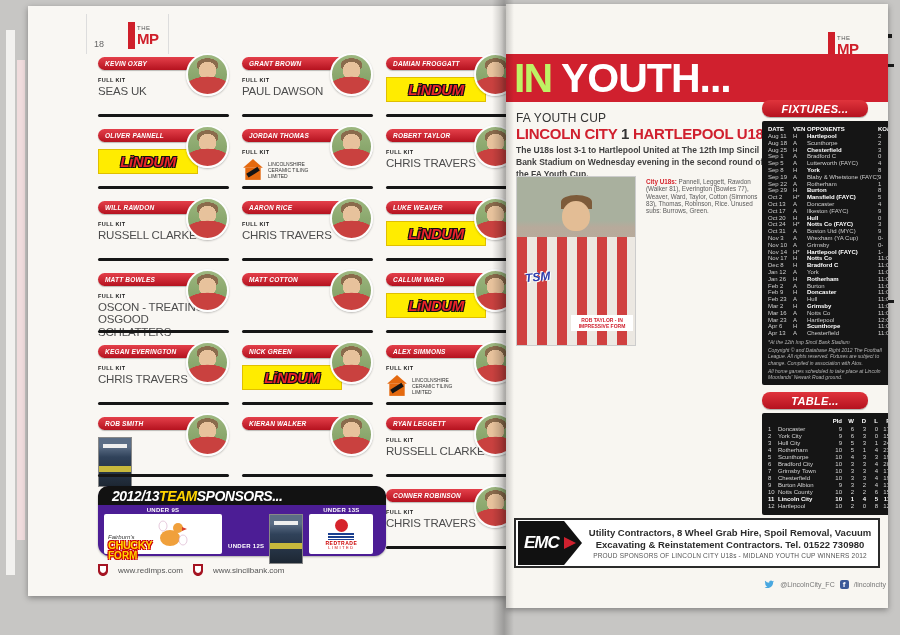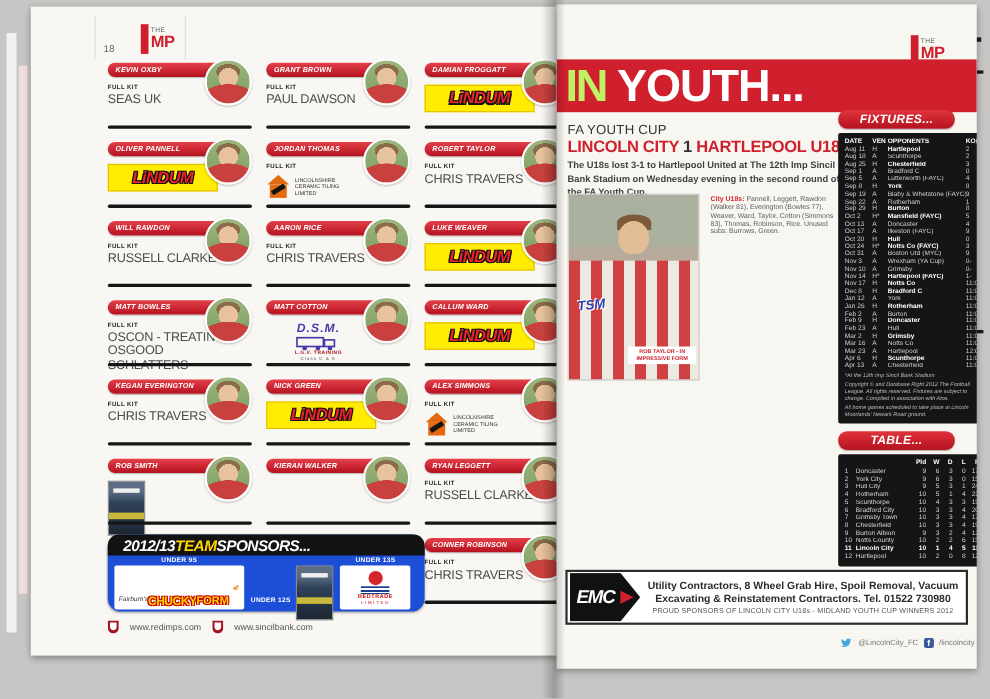--- a/index.html
+++ b/index.html
@@ -75,33 +75,33 @@
   .hca-t { position:absolute; bottom:4px; left:0; right:0; text-align:center; font-size:7px; color:#fff; }
   .type-photo .sv-photo { display:block; }
   .sv-photo { margin-top:4px; }
   .photo-thumb { width:34px; height:50px; background:linear-gradient(180deg,#5b6d85 0 18%,#30425a 40%,#1d2733);
                  position:relative; border:1px solid #888; }
   .photo-thumb::before { content:''; position:absolute; top:6px; left:4px; right:4px; height:4px; background:#eee; }
   .photo-thumb::after { content:''; position:absolute; top:28px; left:0; right:0; height:6px; background:#c8b93c; }
 
   
   .sponsors-box { position:absolute; left:70px; top:480px; width:288px; height:70px;
-                  background:#1d4ed8; border-radius:12px; box-shadow:0 1px 2px rgba(0,0,0,.3); }
+                  background:#4c1d95; border-radius:12px; box-shadow:0 1px 2px rgba(0,0,0,.3); }
   .sponsors-head { height:19px; background:#121212; border-radius:10px 10px 0 0;
                    display:flex; align-items:center; padding-left:14px; }
   .sponsors-head span { font-size:14px; font-weight:900; font-style:italic; letter-spacing:-.5px; line-height:1; }
   .sh-year { color:#fff; } .sh-team { color:#ffd400; } .sh-rest { color:#fff; }
   .sponsors-row { display:flex; align-items:flex-start; padding:1px 6px 0 6px; gap:6px; }
   .sg { display:flex; flex-direction:column; align-items:center; }
   .sg-label { font-size:6px; font-weight:700; color:#fff; letter-spacing:.3px; margin:1px 0; }
   .gv { display:none; }
   .g-eggs .gv-eggs { display:flex; }
   .gv-eggs { width:118px; height:40px; background:#fff; border-radius:2px; align-items:center;
              padding:2px 4px; gap:3px; }
-  .eggs-txt { display:flex; line-height:1;margin-top:26px; }
+  .eggs-txt { display:flex; flex-direction:column; line-height:1;margin-top:26px; }
   .eggs-s1 { font-size:6px; font-style:italic; color:#333; }
   .eggs-s2 { font-size:11px; font-weight:900; color:#ffd400; letter-spacing:-.5px;
              text-shadow:1px 1px 0 #c00,-1px -1px 0 #c00,1px -1px 0 #c00,-1px 1px 0 #c00; }
   .eggs-s3 { font-size:10px; font-weight:900; color:#ffd400;
              text-shadow:1px 1px 0 #c00,-1px -1px 0 #c00,1px -1px 0 #c00,-1px 1px 0 #c00; }
   .g-photo { flex-direction:row; align-items:center; gap:5px; margin-top:8px; }
   .g-photo .sg-label { margin-top:14px; }
   .g-photo .gv-photo { display:block; }
   .g-red .gv-red { display:flex; }
   .gv-red { width:64px; height:40px; background:#fff; border-radius:2px; flex-direction:column;
@@ -336,36 +336,20 @@
           <div class="kit">FULL KIT</div>
           <div class="sv sv-text">OSCON - TREATING OSGOOD SCHLATTERS</div>
 
         </div>
       </div>
       <div class="card type-dsm">
         <div class="name-banner">
           <span>MATT COTTON</span>
         </div>
         <div class="player-photo"></div>
-        <div class="card-body">
-
-          <div class="sv sv-dsm">
-            <span class="dsm-name">D.S.M.</span>
-            <svg width="42" height="14" viewBox="0 0 42 14">
-              <rect x="1" y="2" width="24" height="8" fill="none" stroke="#4638a8" stroke-width="1.5"></rect>
-              <rect x="26" y="4" width="9" height="6" fill="none" stroke="#4638a8" stroke-width="1.5"></rect>
-              <circle cx="8" cy="11.5" r="2" fill="#4638a8"></circle>
-              <circle cx="20" cy="11.5" r="2" fill="#4638a8"></circle>
-              <circle cx="31" cy="11.5" r="2" fill="#4638a8"></circle>
-            </svg>
-            <span class="dsm-l1">L.G.V. TRAINING</span>
-            <span class="dsm-l2">Class C &amp; E</span>
-          </div>
-
-        </div>
       </div>
       <div class="card type-lindum">
         <div class="name-banner">
           <span>CALLUM WARD</span>
         </div>
         <div class="player-photo"></div>
         <div class="card-body">
 
           <div class="sv sv-lindum">
             <span class="lindum-txt">LiNDUM</span>

